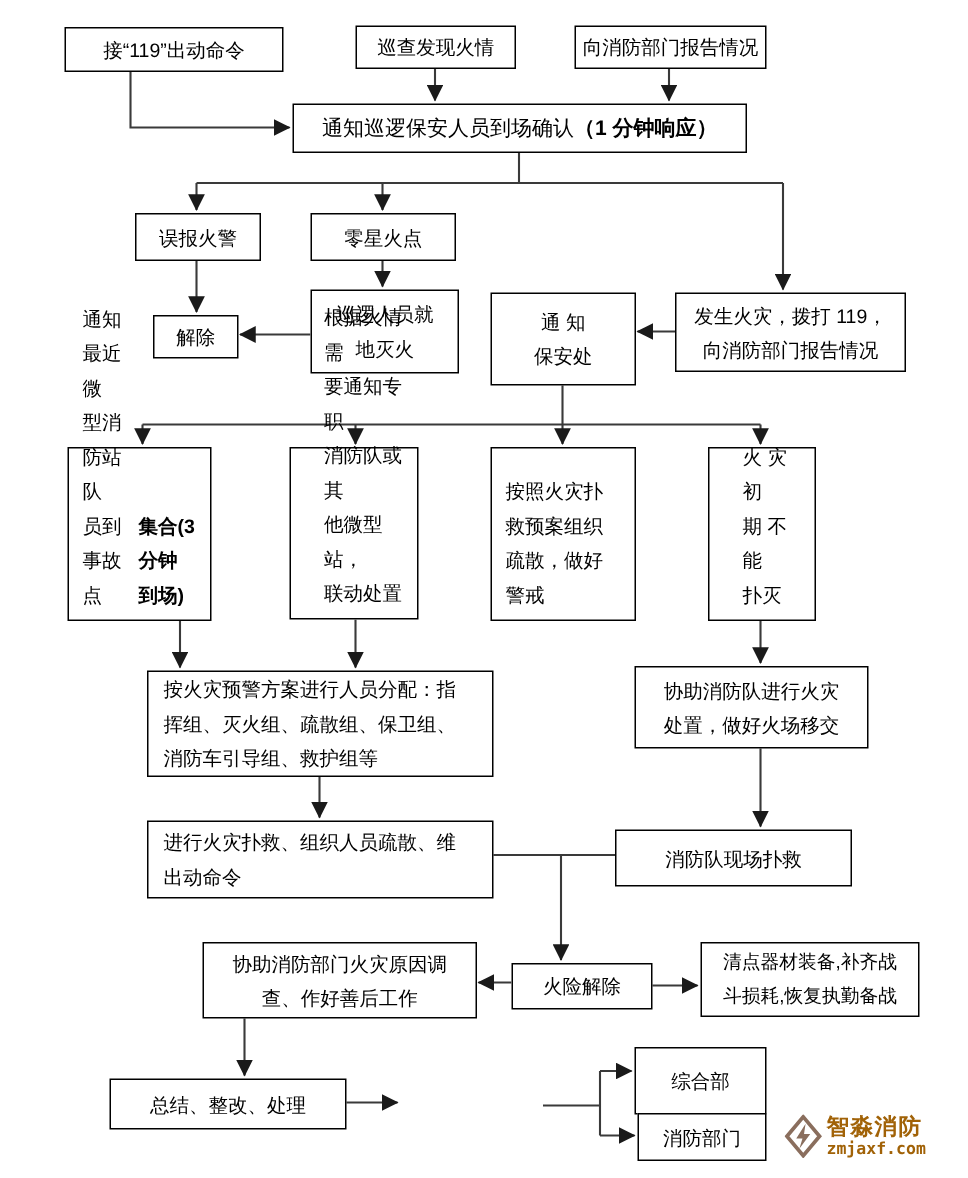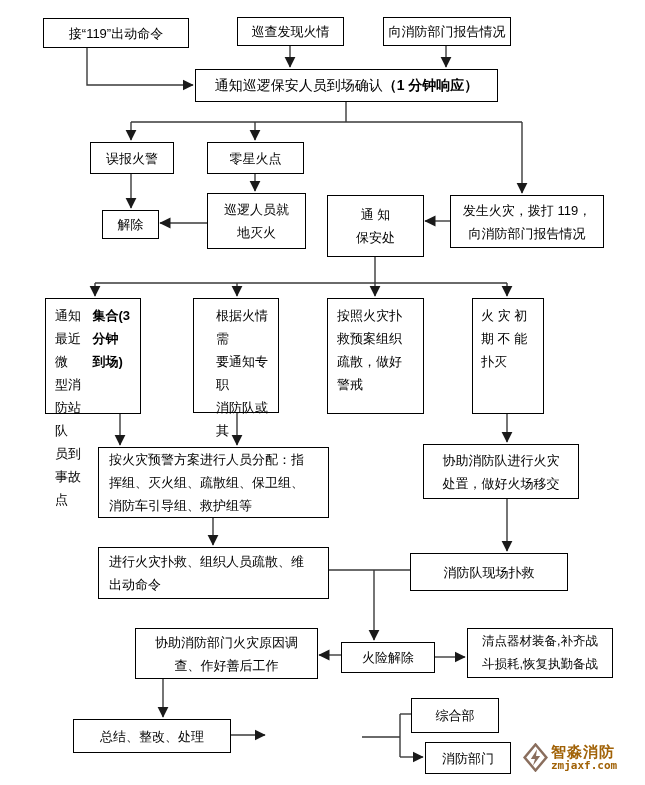--- a/index.html
+++ b/index.html
@@ -14,21 +14,21 @@
     border:1px solid #000; background:#fff;
     display:flex; align-items:center; justify-content:center;
     text-align:center; white-space:pre-line;
     font-size:13px; line-height:21px;
   }
   .node .b { font-weight:bold; }
   .fs14 { font-size:14px; }
   .tall { line-height:23px; }
   .left { text-align:left; justify-content:flex-start; }
   .top  { align-items:flex-start; }
-  .pad  { padding:5px 9px; }
+  .pad  { padding:5px 9px;align-items:flex-end; }
   .padw { padding:2px 10px; }
   .watermark {
     position:absolute; left:523px; top:743px; z-index:2;
     display:flex; align-items:center; gap:3px; color:#a16207;
   }
   .wm-text { display:flex; flex-direction:column; line-height:1.05; }
   .wm-brand { font-size:15px; font-weight:bold; letter-spacing:1px; }
   .wm-site  { font-size:11px; font-weight:bold; font-family:"DejaVu Sans Mono","Liberation Mono",monospace; }
 </style>
 </head>
@@ -110,42 +110,42 @@
   </div>
   <div class="node tall left top pad" style="left:193px;top:298px;width:86px;height:115px;padding-left:22px;">根据火情需
 要通知专职
 消防队或其
 他微型站，
 联动处置</div>
   <div class="node tall left top pad" style="left:327px;top:298px;width:97px;height:116px;">按照火灾扑
 救预案组织
 疏散，做好
 警戒</div>
-  <div class="node tall left top pad" style="left:472px;top:298px;width:72px;height:116px;padding-left:8px;">火 灾 初
+  <div class="node tall left top pad" style="left:472px;top:298px;width:72px;height:116px;padding-left:22px;">火 灾 初
 期 不 能
 扑灭</div>
 
   <div class="node tall left padw" style="left:98px;top:447px;width:231px;height:71px;">按火灾预警方案进行人员分配：指
 挥组、灭火组、疏散组、保卫组、
 消防车引导组、救护组等</div>
   <div class="node tall" style="left:423px;top:444px;width:156px;height:55px;">协助消防队进行火灾
 处置，做好火场移交</div>
 
   <div class="node tall left padw" style="left:98px;top:547px;width:231px;height:52px;">进行火灾扑救、组织人员疏散、维
 出动命令</div>
   <div class="node" style="left:410px;top:553px;width:158px;height:38px;">消防队现场扑救</div>
 
   <div class="node tall" style="left:135px;top:628px;width:183px;height:51px;">协助消防部门火灾原因调
 查、作好善后工作</div>
   <div class="node" style="left:341px;top:642px;width:94px;height:31px;">火险解除</div>
   <div class="node tall" style="left:467px;top:628px;width:146px;height:50px;font-size:12.5px;">清点器材装备,补齐战
 斗损耗,恢复执勤备战</div>
 
   <div class="node" style="left:73px;top:719px;width:158px;height:34px;">总结、整改、处理</div>
-  <div class="node" style="left:411px;top:698px;width:88px;height:35px;">综合部</div>
+  <div class="node" style="left:423px;top:698px;width:88px;height:45px;">综合部</div>
   <div class="node" style="left:425px;top:742px;width:86px;height:32px;">消防部门</div>
 
   <div class="watermark">
     <svg width="25" height="29" viewBox="0 0 24 28">
       <path d="M12 1.5 L22.5 14 L12 26.5 L1.5 14 Z" fill="none" stroke="#8a6e5d" stroke-width="2.4"></path>
       <path d="M13.5 6 L7.5 15.5 L11.5 15.5 L9.5 22 L16.5 12.5 L12.5 12.5 Z" fill="#8a6e5d"></path>
     </svg>
     <div class="wm-text">
       <span class="wm-brand">智淼消防</span>
       <span class="wm-site">zmjaxf.com</span>

